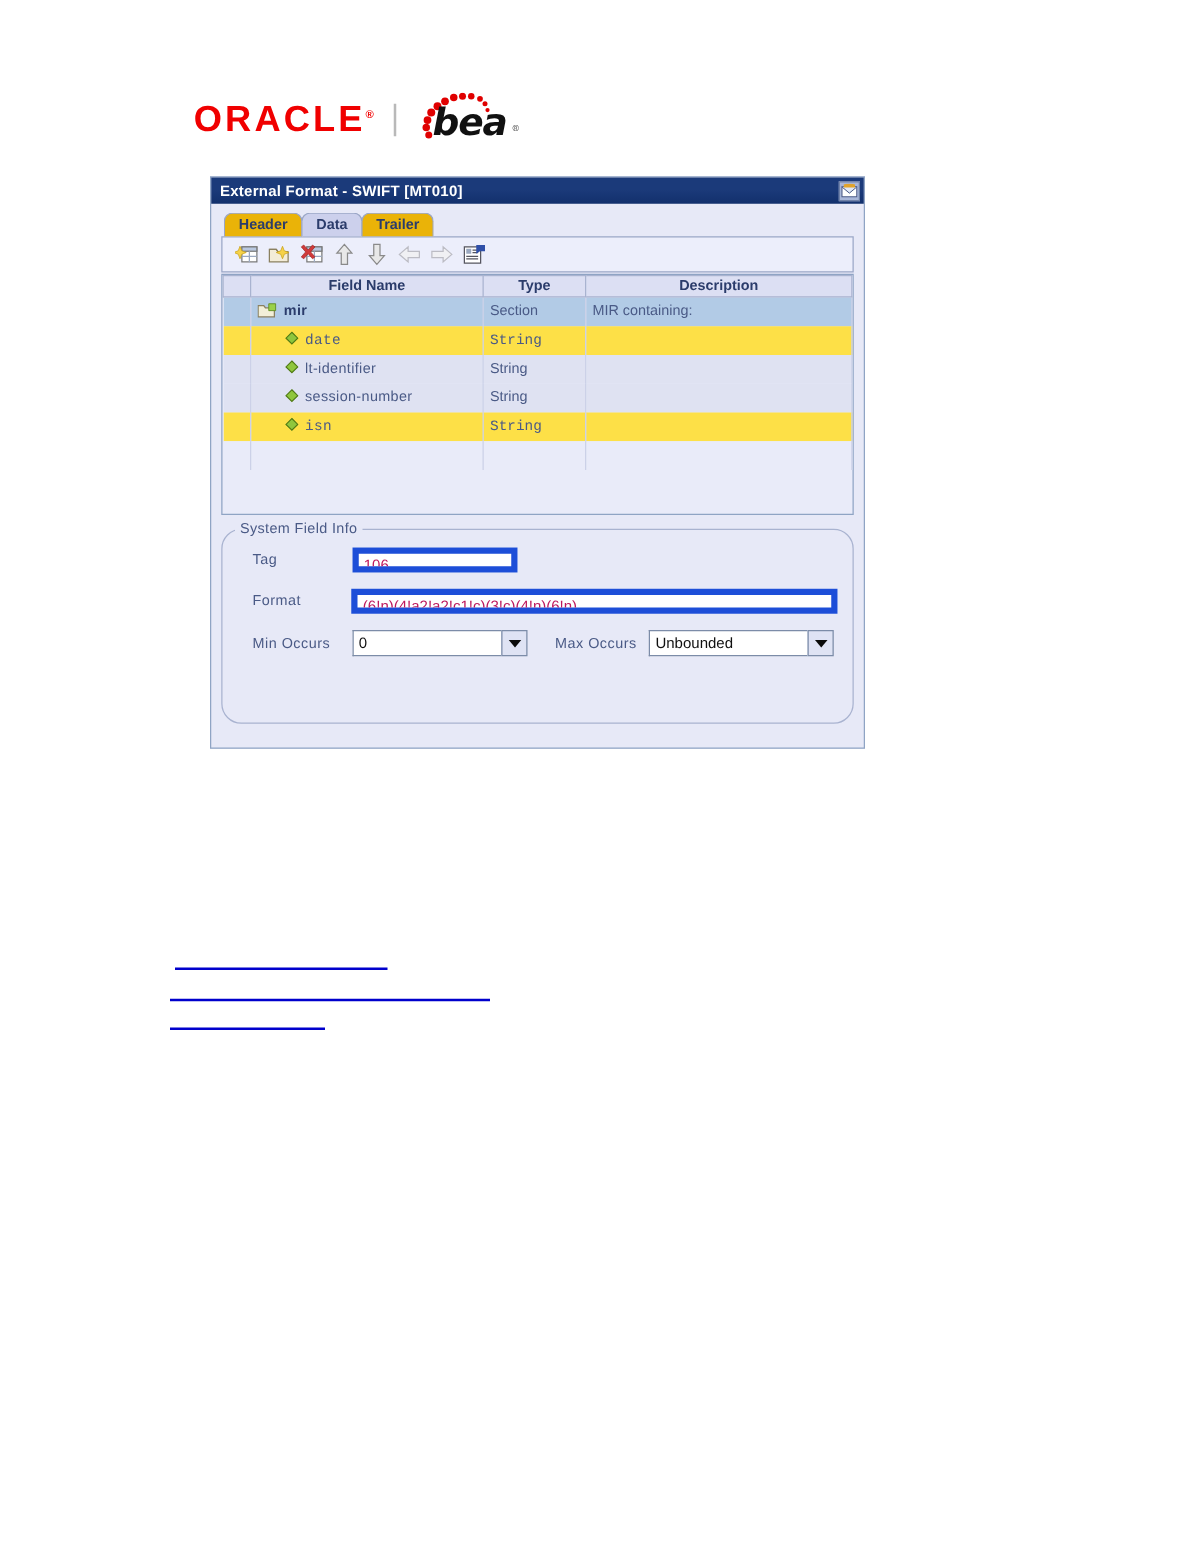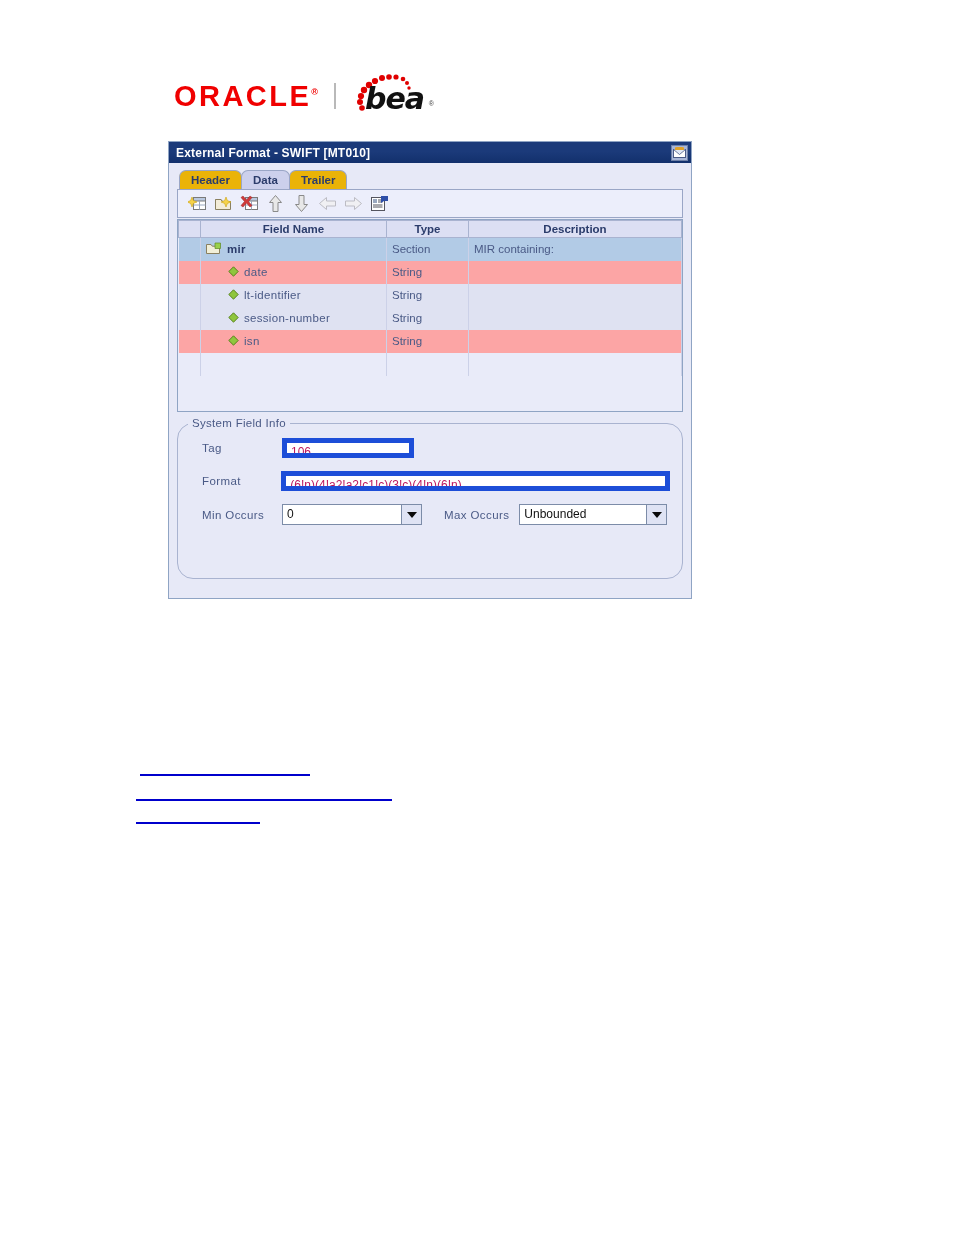--- a/index.html
+++ b/index.html
@@ -17,21 +17,20 @@
 
   
   .logo-area {
     position: absolute;
     left: 155px;
     top: 72px;
     width: 280px;
     height: 48px;
     display: flex;
     align-items: center;
-    justify-content: flex-end;
   }
   .logo-oracle {
     font-family: "Liberation Sans", sans-serif;
     font-size: 29px;
     font-weight: bold;
     letter-spacing: 2.5px;
     color: #f00000;
     line-height: 1;
   }
   .logo-reg {
@@ -204,21 +203,21 @@
   table.grid tbody td {
     height: 23px;
     padding: 0 5px;
     border-right: 1px solid #ccd1e8;
     font-size: 11.5px;
     color: #4a5a86;
     vertical-align: middle;
     box-sizing: border-box;
     white-space: nowrap;
   }
-  tr.row-even td { background: #fca5a5; }
+  tr.row-even td { background: #fde047; font-family: Liberation Mono, monospace; }
   tr.row-odd  td { background: #dfe2f2; }
   tr.row-selected td {
     background: #b2cbe6;
     color: #3a4a78;
   }
   td.cell-handle { border-right: 1px solid #ccd1e8; }
   .name-cell {
     display: flex;
     align-items: center;
     gap: 5px;

